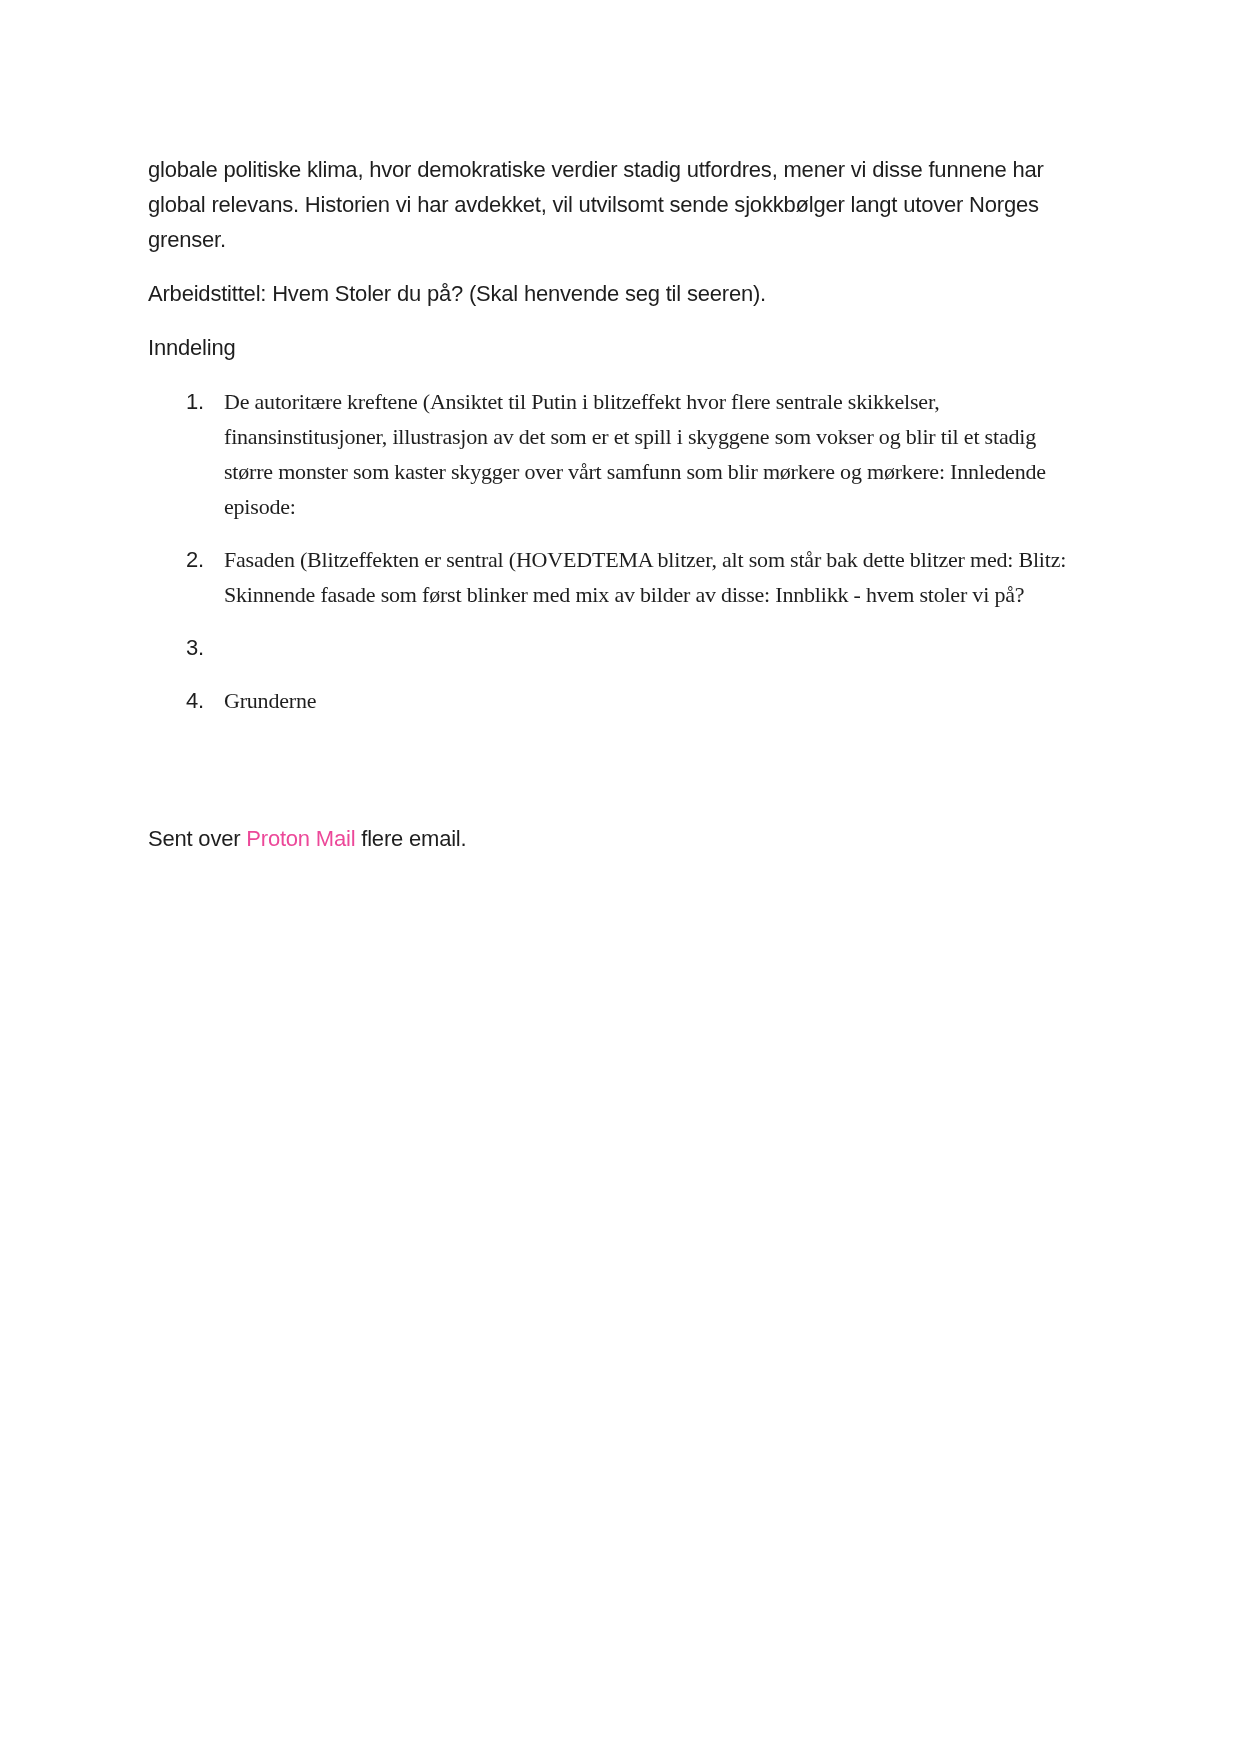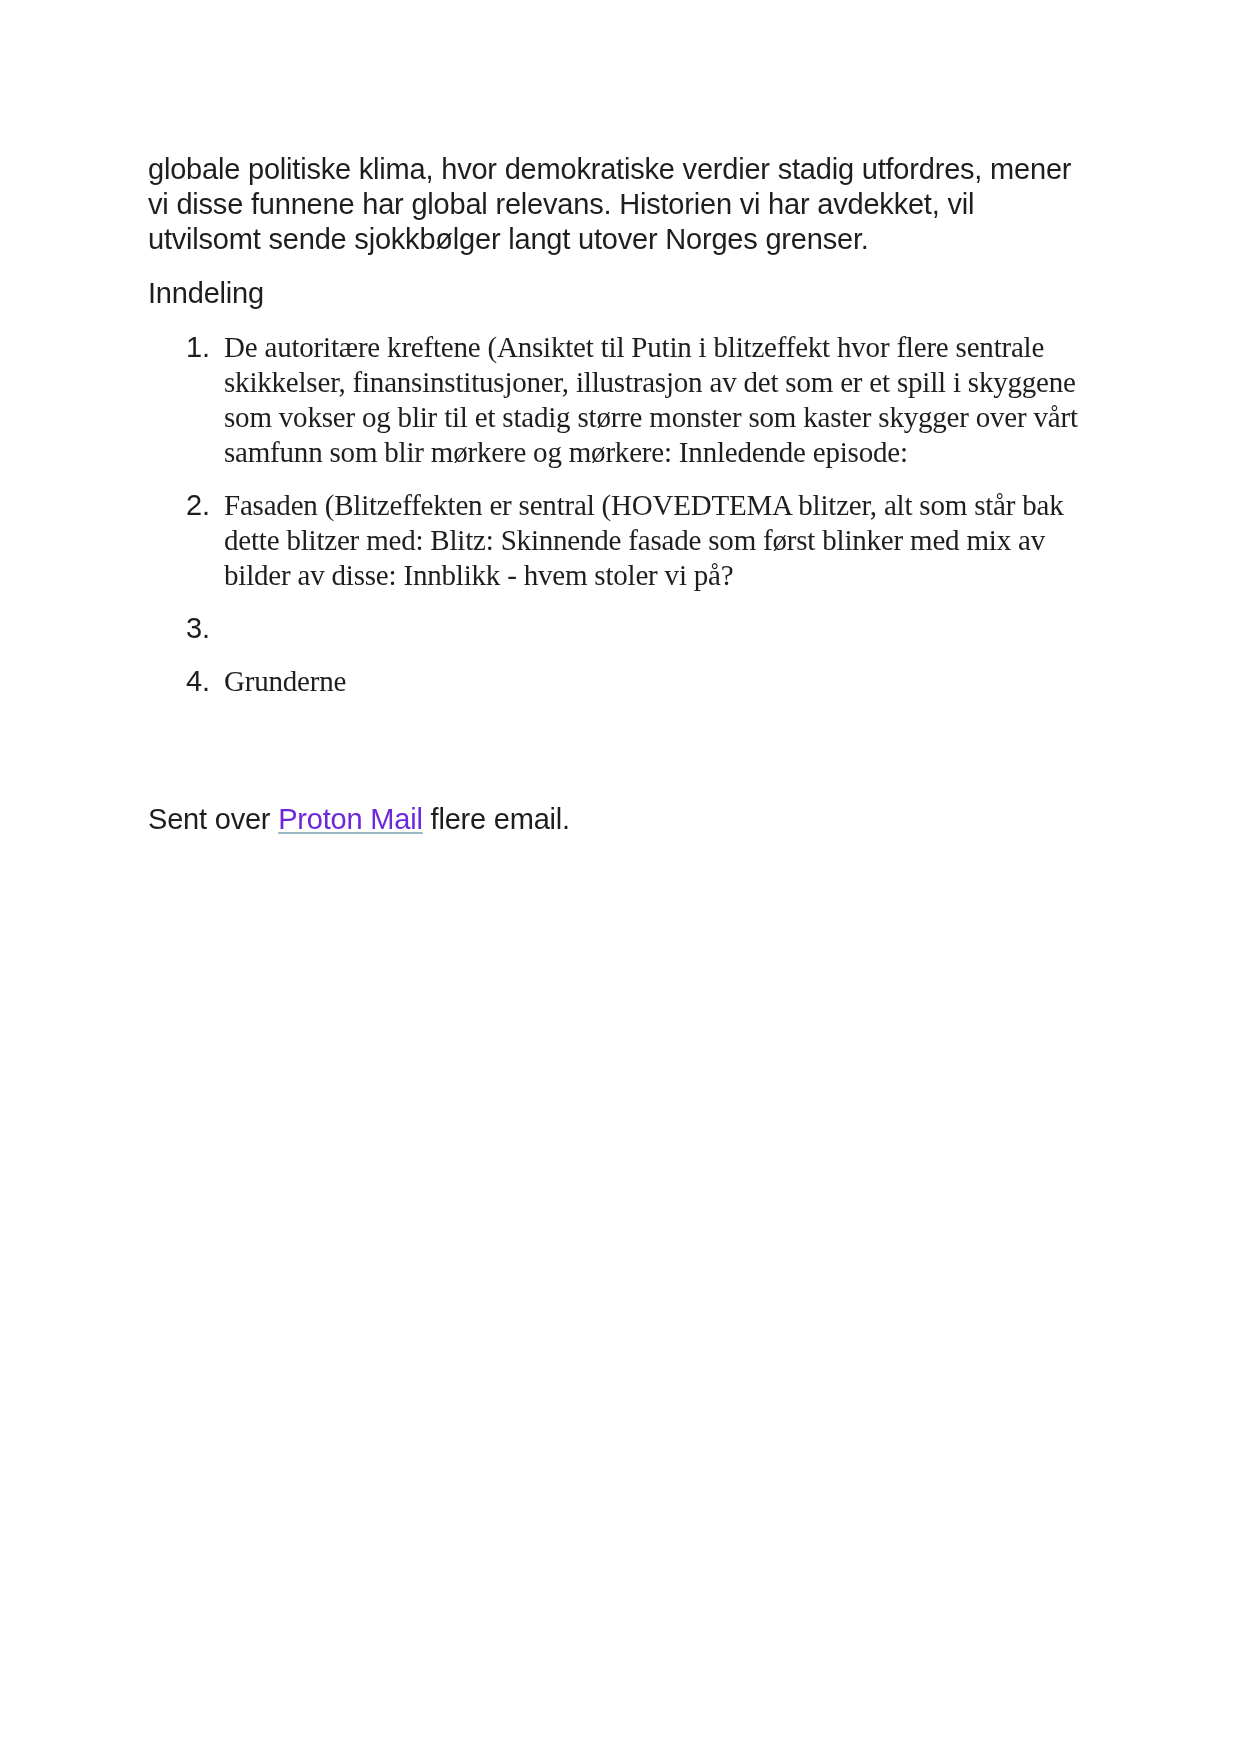--- a/index.html
+++ b/index.html
@@ -15,21 +15,21 @@
     overflow: hidden;
     font-family: "Liberation Sans", sans-serif;
   }
   .content {
     box-sizing: border-box;
     position: absolute;
     top: 0;
     left: 0;
     width: 1240px;
     padding: 152px 150px 0 148px;
-    font-size: 29px;
+    font-size: 22px;
     line-height: 35px;
     letter-spacing: -0.2px;
     color: #1e1e1e;
   }
   .para {
     margin: 0 0 19px 0;
   }
   .list {
     margin: 0;
     padding: 0;
@@ -46,35 +46,35 @@
   }
   .list-item .li-text {
     flex: 1 1 auto;
     min-height: 35px;
     font-family: Liberation Serif, serif;
   }
   .signature {
     margin-top: 103px;
   }
   .proton-link {
-    color: #6d28d9;
-    text-decoration: underline;
+    color: #ec4899;
     text-decoration-color: #9ab8c1;
     text-underline-offset: 3px;
     cursor: pointer;
   }
 </style>
 </head>
 <body>
 
 <div class="page">
   <div class="content">
 
     <p class="para">globale politiske klima, hvor demokratiske verdier stadig utfordres, mener vi disse funnene har global relevans. Historien vi har avdekket, vil utvilsomt sende sjokkbølger langt utover Norges grenser.</p>
 
+    <p class="para">Arbeidstittel: Hvem Stoler du på? (Skal henvende seg til seeren).</p>
 
     <p class="para">Inndeling</p>
 
     <div class="list">
 
       <div class="list-item">
         <span class="num">1.</span>
         <span class="li-text">De autoritære kreftene (Ansiktet til Putin i blitzeffekt hvor flere sentrale skikkelser, finansinstitusjoner, illustrasjon av det som er et spill i skyggene som vokser og blir til et stadig større monster som kaster skygger over vårt samfunn som blir mørkere og mørkere: Innledende episode:</span>
       </div>
 

